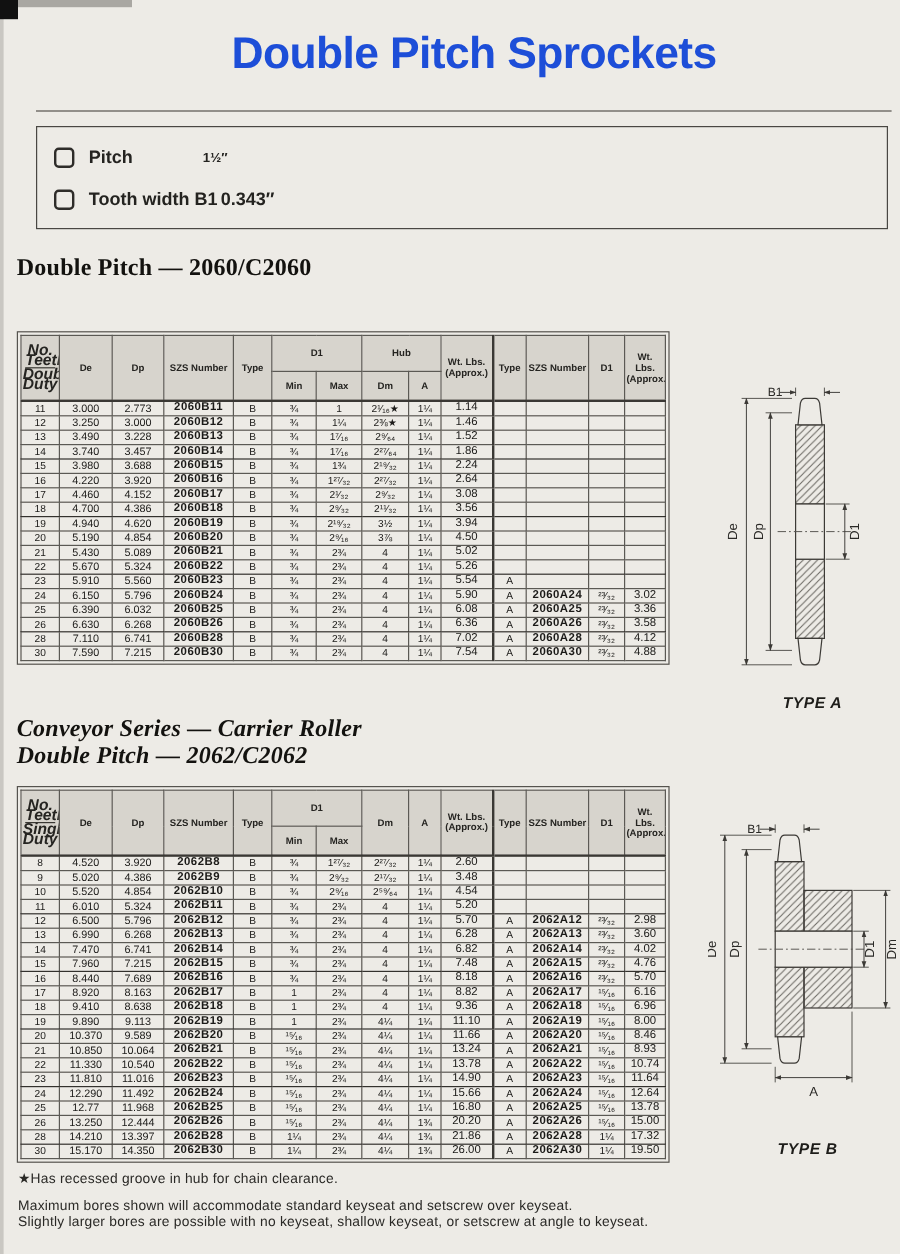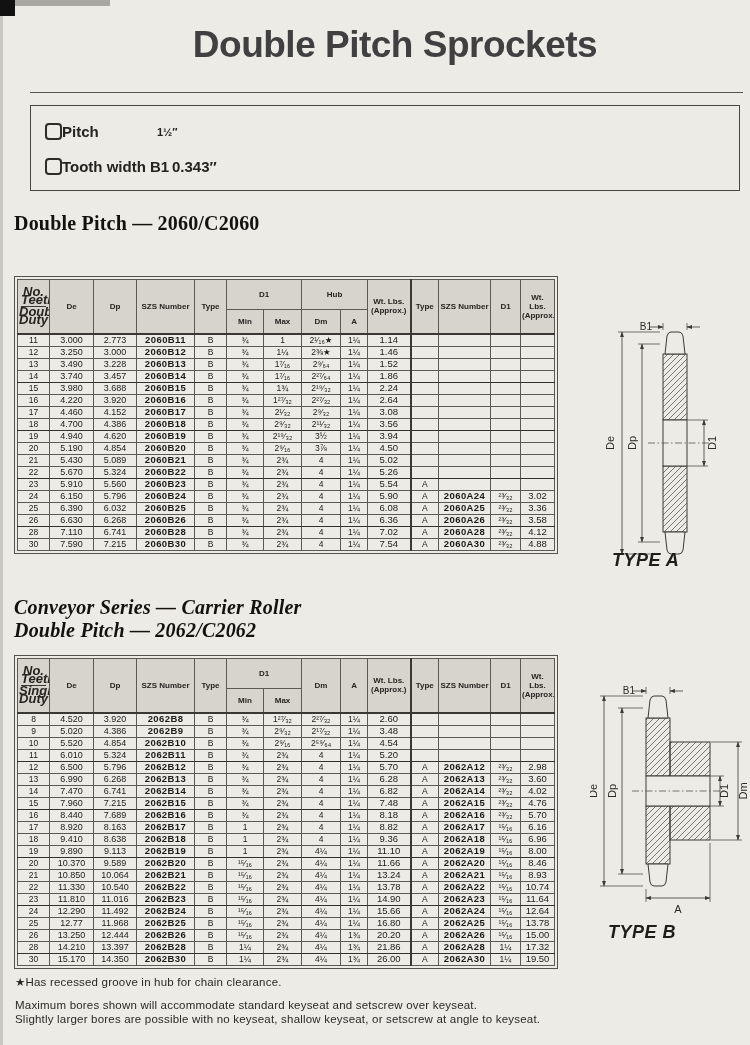--- a/index.html
+++ b/index.html
@@ -9,27 +9,27 @@
     font-family:"Liberation Sans","DejaVu Sans",sans-serif;
     color:#1c1c1a;
   }
   .abs{position:absolute;}
   
   .corner-mark{left:0;top:0;width:15px;height:16px;background:#111;}
   .top-smudge{left:0;top:0;width:110px;height:6px;background:#a9a7a2;}
   .left-edge{left:0;top:0;width:3px;height:1045px;background:#c9c7c2;}
 
   .page-title{left:0;top:24px;width:750px;text-align:center;padding-left:40px;box-sizing:border-box;
-    font-size:37px;font-weight:bold;letter-spacing:-0.5px;color:#404040;}
+    font-size:37px;font-weight:bold;letter-spacing:-0.5px;color:#1d4ed8;}
   .title-rule{left:30px;top:92px;width:713px;height:0;border-top:1.5px solid #56544f;}
 
   .features-box{left:30px;top:105px;width:710px;height:86px;border:1.5px solid #494743;box-sizing:border-box;}
   .feature-row{position:absolute;left:14px;display:flex;align-items:center;}
   .bullet{width:13px;height:13px;border:2px solid #2e2c29;border-radius:4px;background:transparent;display:inline-block;}
-  .feature-label{font-size:15px;font-weight:bold;margin-left:0;color:#242320;}
+  .feature-label{font-size:15px;font-weight:bold;margin-left:12px;color:#242320;}
   .feature-value{font-size:11px;font-weight:bold;color:#242320;}
 
   .section-heading{font-family:"Liberation Serif","DejaVu Serif",serif;font-weight:bold;
     font-size:20px;color:#13120f;line-height:23px;letter-spacing:0.2px;}
 
   
   .tablewrap{border:1px solid #55534e;padding:2px;background:#edebe6;box-sizing:border-box;}
   table{border-collapse:collapse;border:1.5px solid #44423e;table-layout:fixed;}
   th,td{border:1px solid #5b5954;text-align:center;vertical-align:middle;overflow:hidden;}
   thead th{background:#d7d4cd;font-size:8px;font-weight:bold;color:#252421;padding:1px 1px;line-height:9px;}
@@ -37,21 +37,21 @@
   td{font-size:8.5px;line-height:10px;height:10px;padding:0.5px 1px;white-space:nowrap;color:#1b1a18;}
   td:nth-child(4),td:nth-child(12){font-size:9.5px;font-weight:600;letter-spacing:0.4px;}
   td:nth-child(2),td:nth-child(3){font-size:9px;}
   td:nth-child(10),td:nth-child(14){font-size:9.5px;}
   td:nth-child(11){border-left:2.5px solid #3a3834;}
   th.sep{border-left:2.5px solid #3a3834;}
   tr.group-end td{border-bottom:1.8px solid #33312d;}
   .teeth-head span{display:block;font-size:13px;line-height:8.5px;font-style:italic;}
   .teeth-top{border-bottom:1px solid #3a3834;padding-bottom:1px;margin:0 2px 1px 2px;}
 
-  .type-label{font-style:italic;font-weight:bold;font-size:18px;color:#1e1d1a;letter-spacing:0.5px;}
+  .type-label{font-style:italic;font-weight:bold;font-size:13px;color:#1e1d1a;text-align:center;letter-spacing:0.5px;margin-top:28px;}
 
   .footnote{font-size:11.5px;color:#2a2926;letter-spacing:0.2px;}
 
   svg text{font-family:"Liberation Sans","DejaVu Sans",sans-serif;}
 </style>
 </head>
 <body>
 
 <div class="abs top-smudge"></div>
 <div class="abs left-edge"></div>

